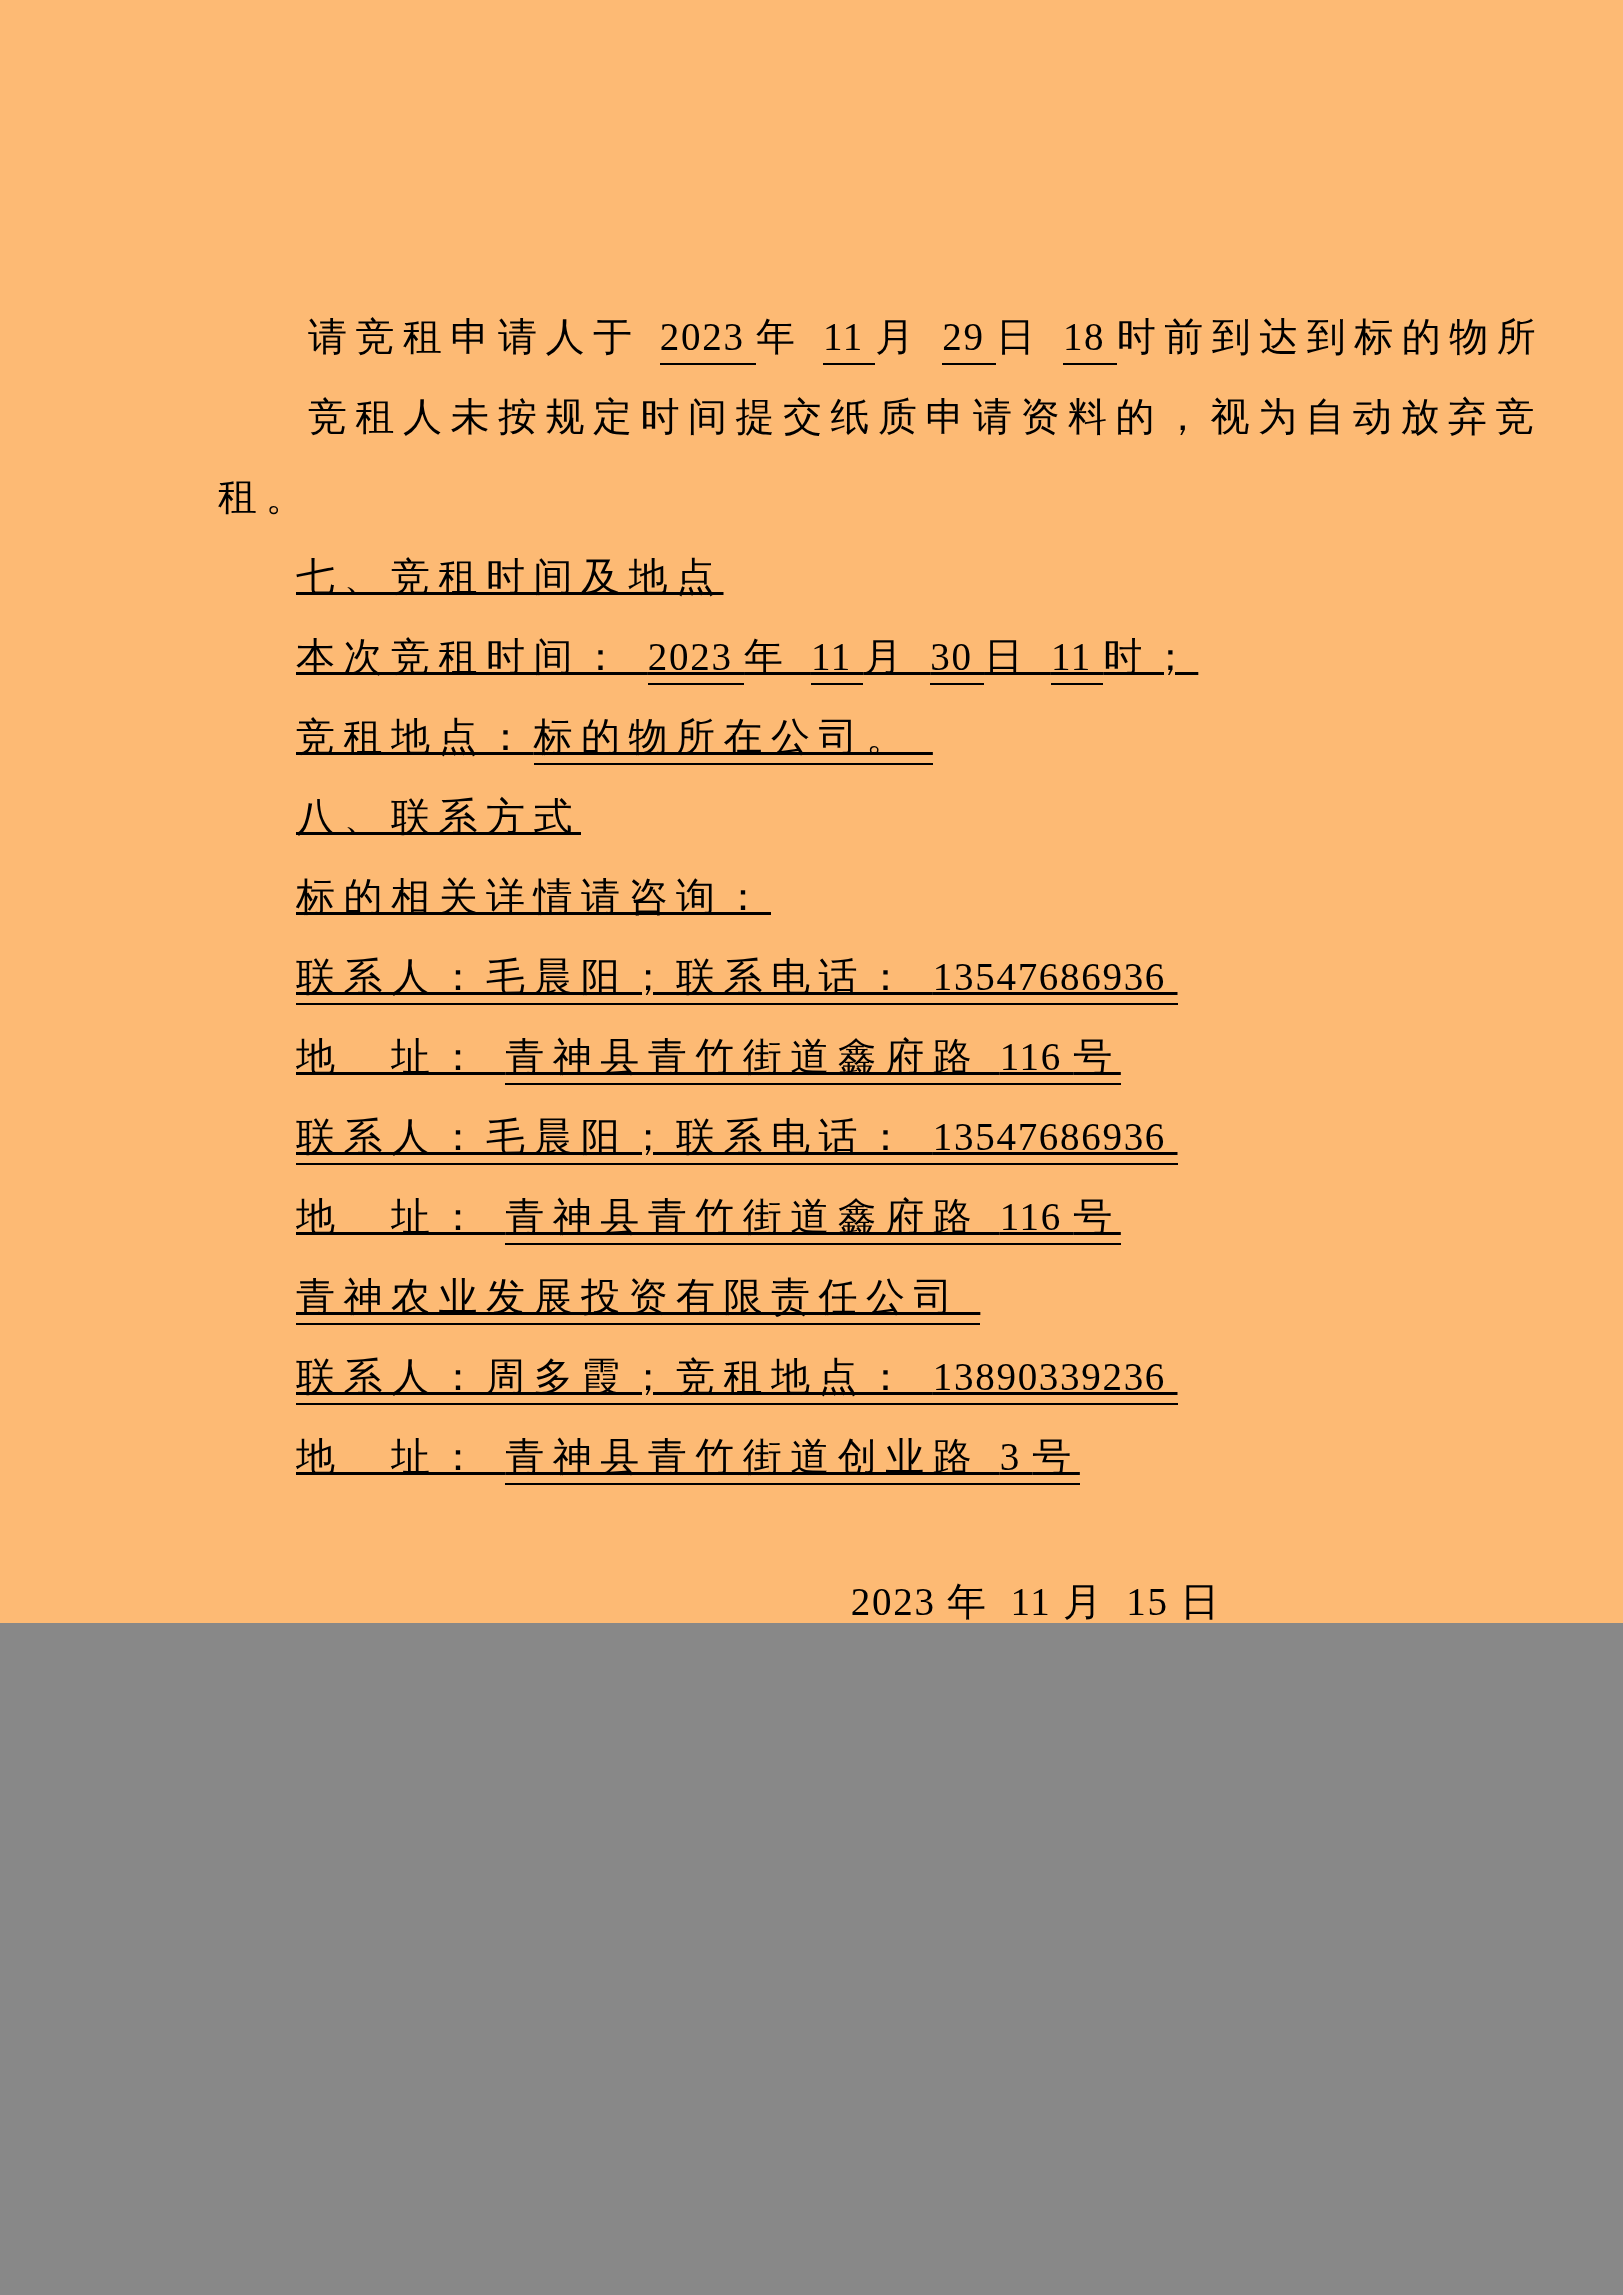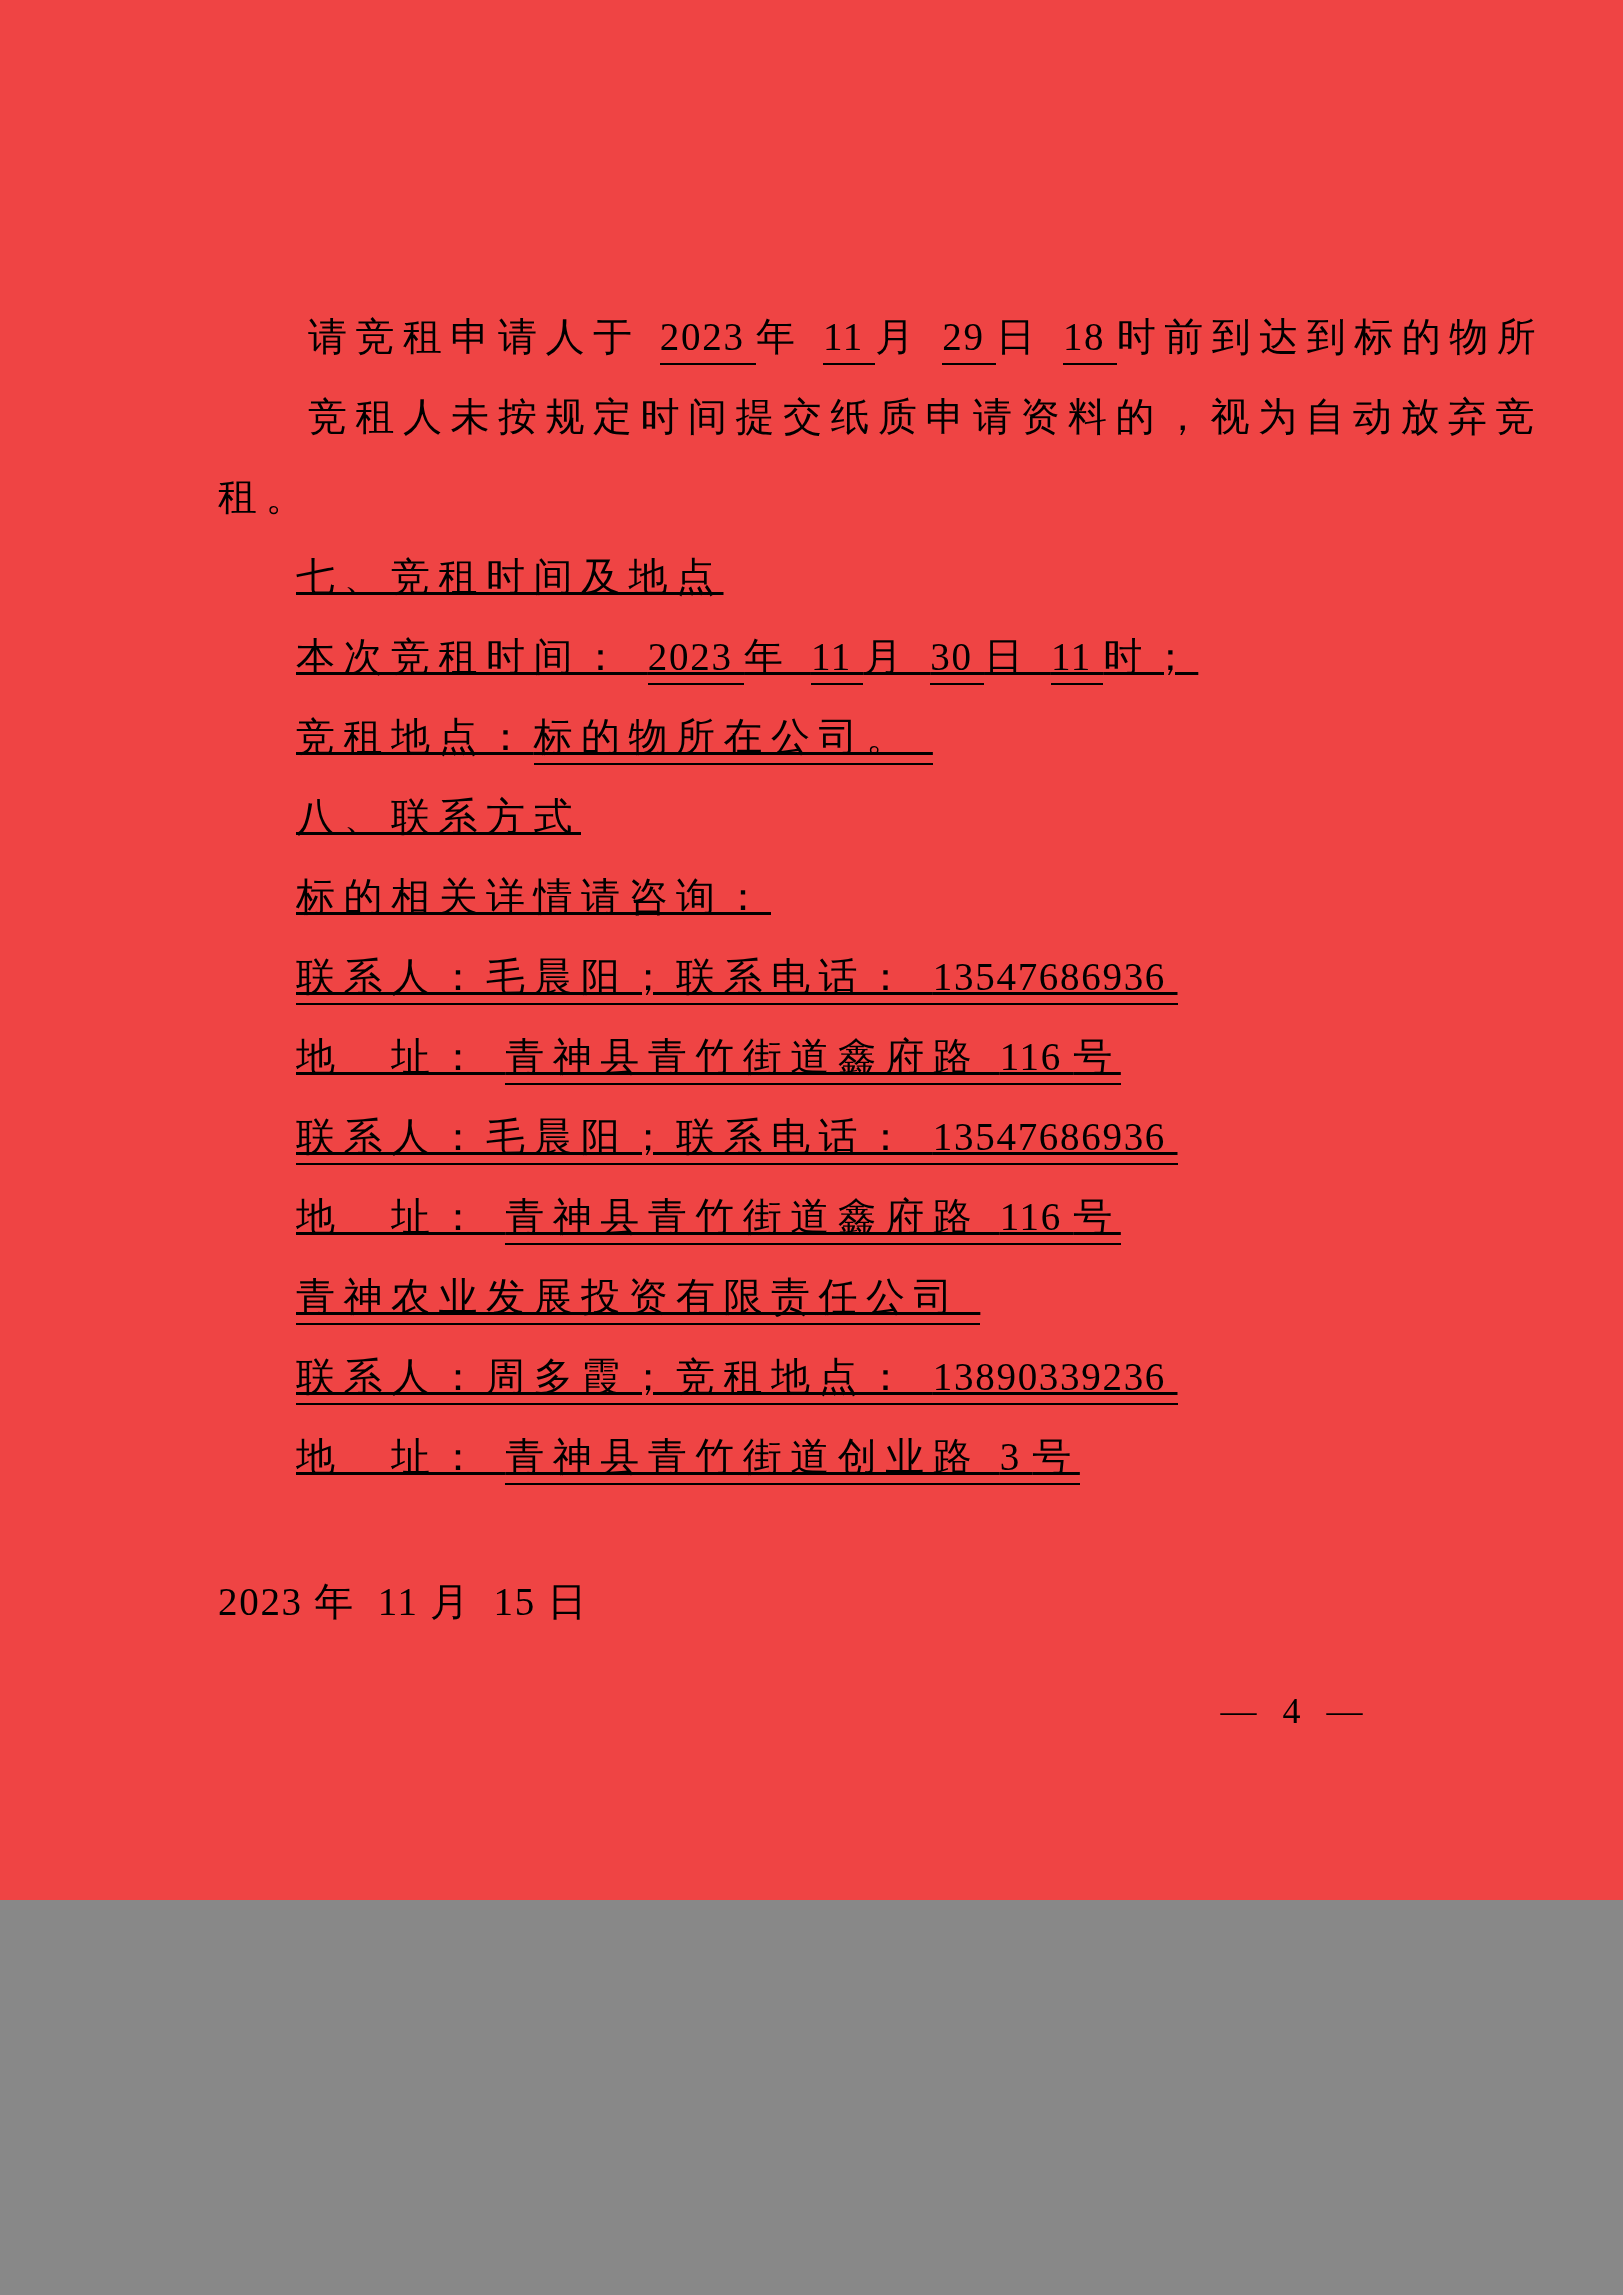--- a/index.html
+++ b/index.html
@@ -1,20 +1,20 @@
 <!DOCTYPE html>
 <html style="font-size:13.5px"><head>
 <meta charset="utf-8">
 <style>
   html, body { margin: 0; padding: 0; background: #888; }
   .page {
     position: relative;
     width: 1623px;
-    height: 1900px;
-    background: #ef4444;
+    height: 1623px;
+    background: #fdba74;
     color: #000000;
     overflow: hidden;
     font-family: "Liberation Sans", "DejaVu Sans", sans-serif;
   }
   .doc {
     position: absolute;
     top: 297px;
     left: 218px;
     right: 118px;
   }
@@ -30,21 +30,21 @@
   .num {
     font-family: "Liberation Serif", "DejaVu Serif", serif;
     letter-spacing: 1.7px;
   }
   .u {
     border-bottom: 2.5px solid #000000;
     padding-bottom: 5px;
   }
   .date-line {
     margin-top: 65px;
-    text-align: left;
+    text-align: right;
     padding-right: 279px;
     font-size: 39px;
     line-height: 80px;
     letter-spacing: 6.8px;
   }
   .page-number {
     margin-top: 47px;
     text-align: right;
     padding-right: 134px;
     font-size: 36px;

